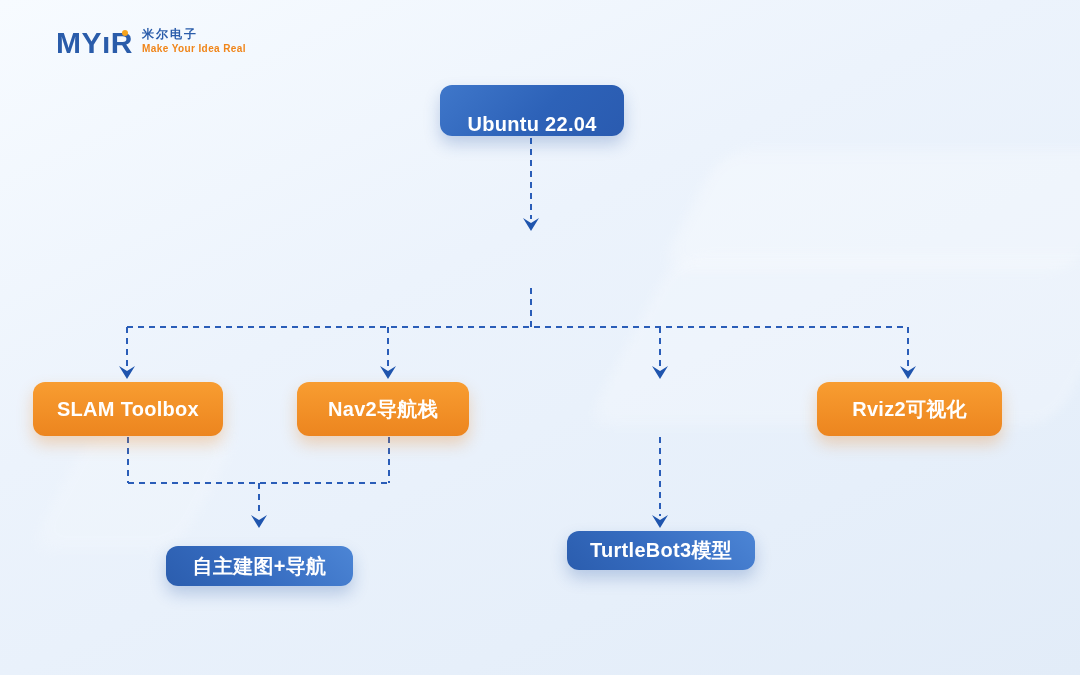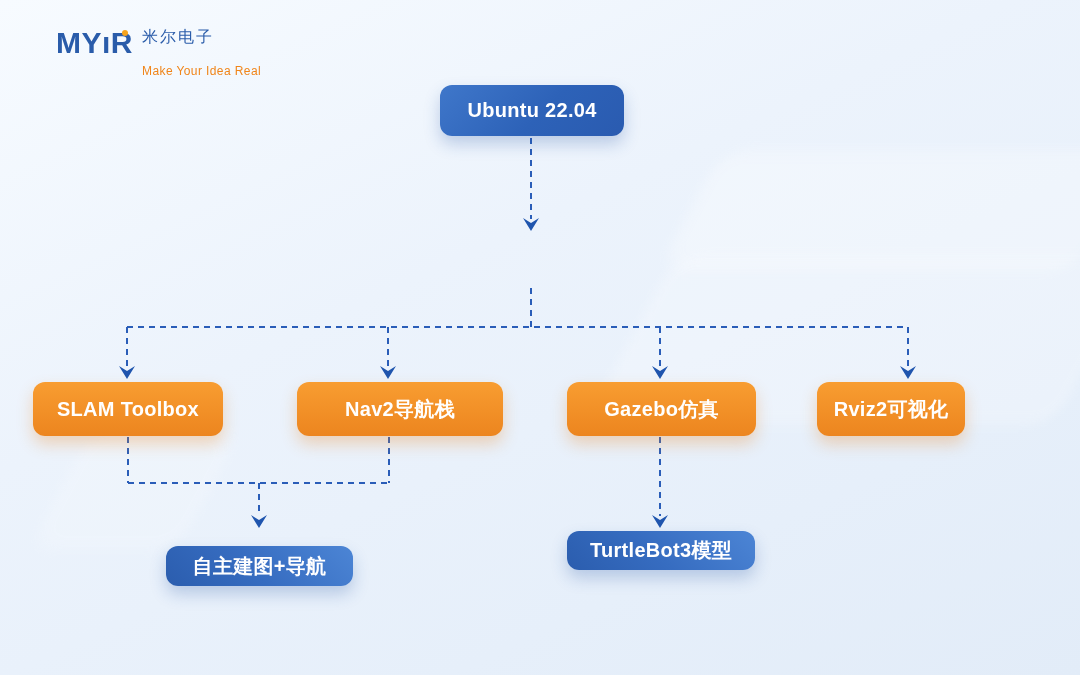--- a/index.html
+++ b/index.html
@@ -12,47 +12,48 @@
   .wm{position:absolute;background:rgba(255,255,255,.5);filter:blur(6px);transform:skewX(-28deg);border-radius:28px;}
   .wm1{left:690px;top:150px;width:420px;height:120px;opacity:.55;}
   .wm2{left:630px;top:255px;width:470px;height:170px;opacity:.45;}
   .wm3{left:60px;top:430px;width:150px;height:120px;opacity:.35;}
 
   
   .logo{position:absolute;left:56px;top:28px;display:flex;align-items:flex-start;}
   .wordmark{position:relative;font-size:30px;font-weight:800;color:#2a5caa;letter-spacing:.5px;line-height:1;}
   .idot{position:absolute;width:6px;height:6px;border-radius:50%;background:#f5a31d;}
   .logo-right{margin-left:9px;display:flex;flex-direction:column;}
-  .cn-name{font-size:16px;font-weight:400;color:#2a5caa;letter-spacing:2px;line-height:1.1;}
-  .tagline{font-size:12px;font-weight:400;color:#f08519;letter-spacing:.4px;margin-top:18px;}
+  .cn-name{font-size:12px;font-weight:700;color:#2a5caa;letter-spacing:2px;line-height:1.1;}
+  .tagline{font-size:10px;font-weight:700;color:#f08519;letter-spacing:.4px;margin-top:2px;}
 
   
   .node{
     position:absolute;display:flex;align-items:center;justify-content:center;
     border-radius:12px;color:#fff;font-weight:700;font-size:20px;letter-spacing:.3px;
   }
   .blue{
     background:linear-gradient(135deg,#3f77ca 0%,#2d62b8 55%,#2a5bb0 100%);
     box-shadow:0 8px 16px rgba(35,85,165,.25);
+    align-items:flex-end;
   }
   .blue-light{
     background:linear-gradient(225deg,#4c85d5 0%,#366cc0 55%,#2b5dae 100%);
     box-shadow:0 8px 16px rgba(35,85,165,.25);
   }
   .orange{
     background:linear-gradient(180deg,#f89d31 0%,#f08c24 70%,#ec851f 100%);
     box-shadow:0 8px 16px rgba(236,134,32,.30);
     justify-content:center;
   }
   .n-ubuntu{left:440px;top:85px;width:184px;height:51px;}
   .n-ros2{left:440px;top:235px;width:184px;height:52px;}
   .n-slam{left:33px;top:382px;width:190px;height:54px;}
-  .n-nav2{left:297px;top:382px;width:206px;height:54px;}
+  .n-nav2{left:297px;top:382px;width:172px;height:54px;}
   .n-gazebo{left:567px;top:382px;width:189px;height:54px;}
-  .n-rviz2{left:817px;top:382px;width:148px;height:54px;}
+  .n-rviz2{left:817px;top:382px;width:185px;height:54px;}
   .n-mapping{left:166px;top:531px;width:187px;height:40px;margin-top:15px;}
   .n-turtlebot{left:567px;top:531px;width:188px;height:39px;}
 
   svg.connectors{position:absolute;left:0;top:0;pointer-events:none;}
   .dash{fill:none;stroke:#2a5db8;stroke-width:2;stroke-dasharray:6 5;}
   .arrow{fill:#1f55ae;stroke:none;}
 </style>
 </head>
 <body>
 
@@ -100,23 +101,20 @@
 
   <div class="node blue n-ubuntu">
     <span>Ubuntu 22.04</span>
   </div>
   <div class="node orange n-slam">
     <span>SLAM Toolbox</span>
   </div>
   <div class="node orange n-nav2">
     <span>Nav2导航栈</span>
   </div>
-  <div class="node orange n-gazebo">
-    <span>Gazebo仿真</span>
-  </div>
   <div class="node orange n-rviz2">
     <span>Rviz2可视化</span>
   </div>
   <div class="node blue-light n-mapping">
     <span>自主建图+导航</span>
   </div>
   <div class="node blue-light n-turtlebot">
     <span>TurtleBot3模型</span>
   </div>
 

